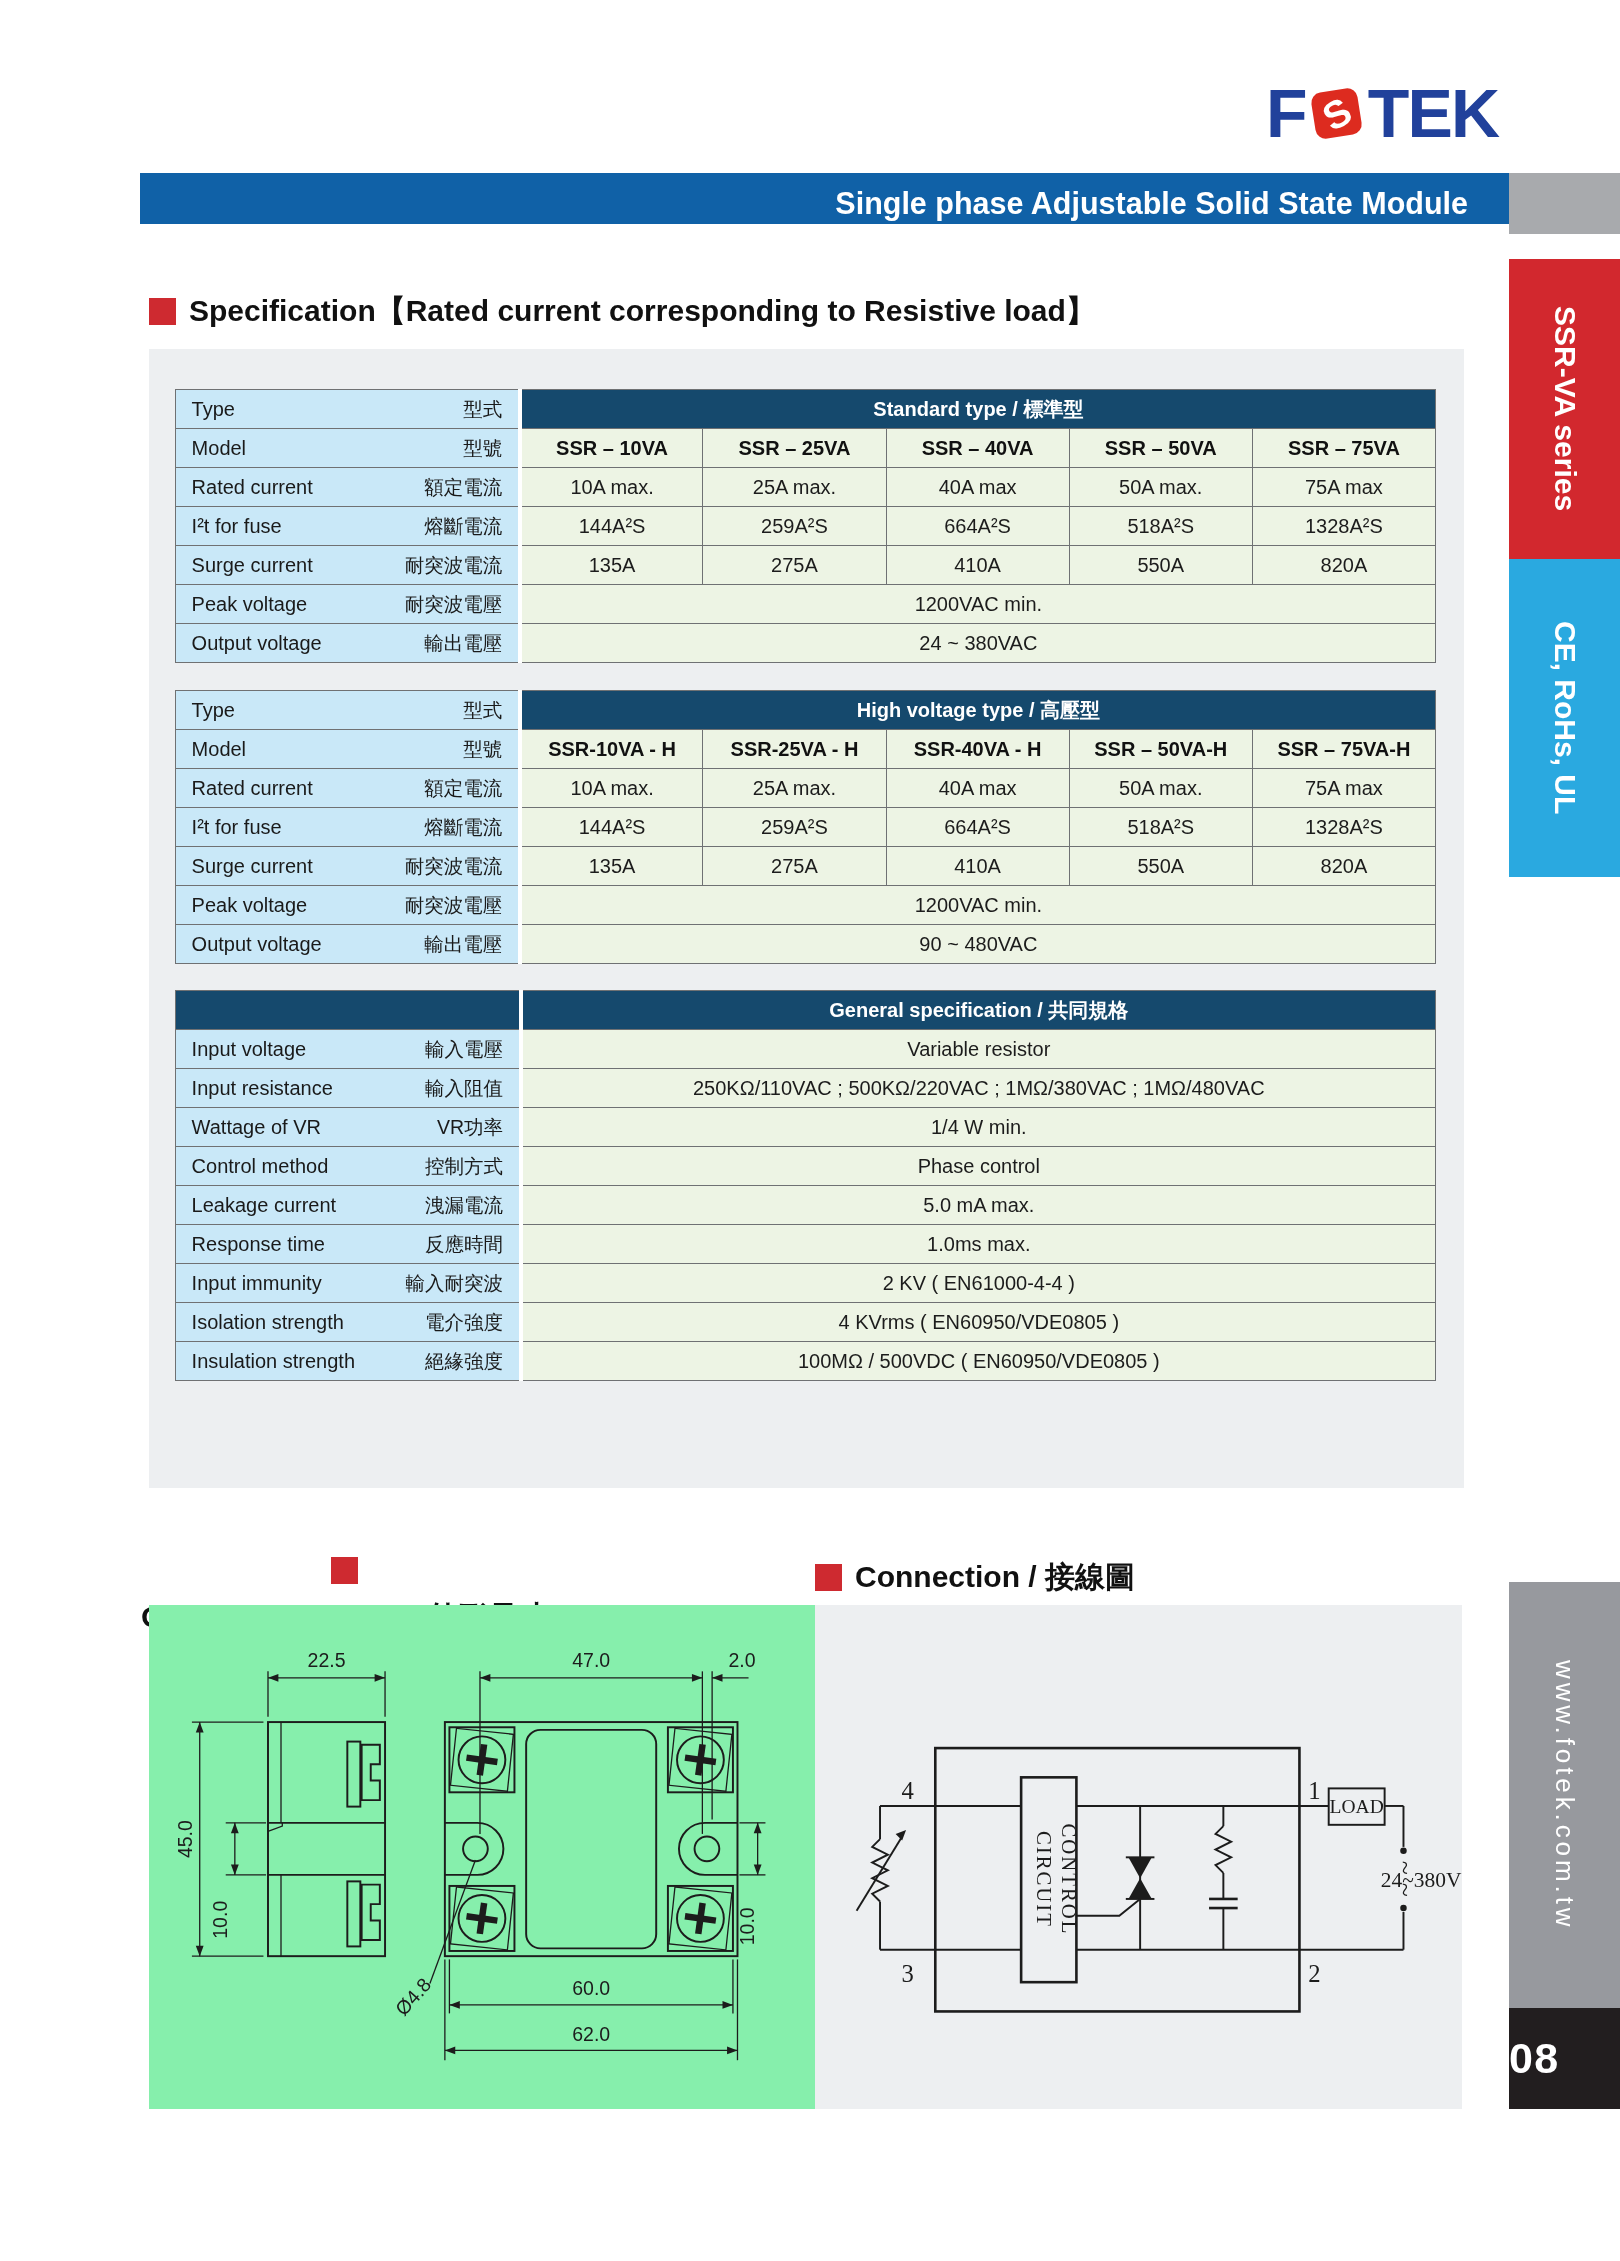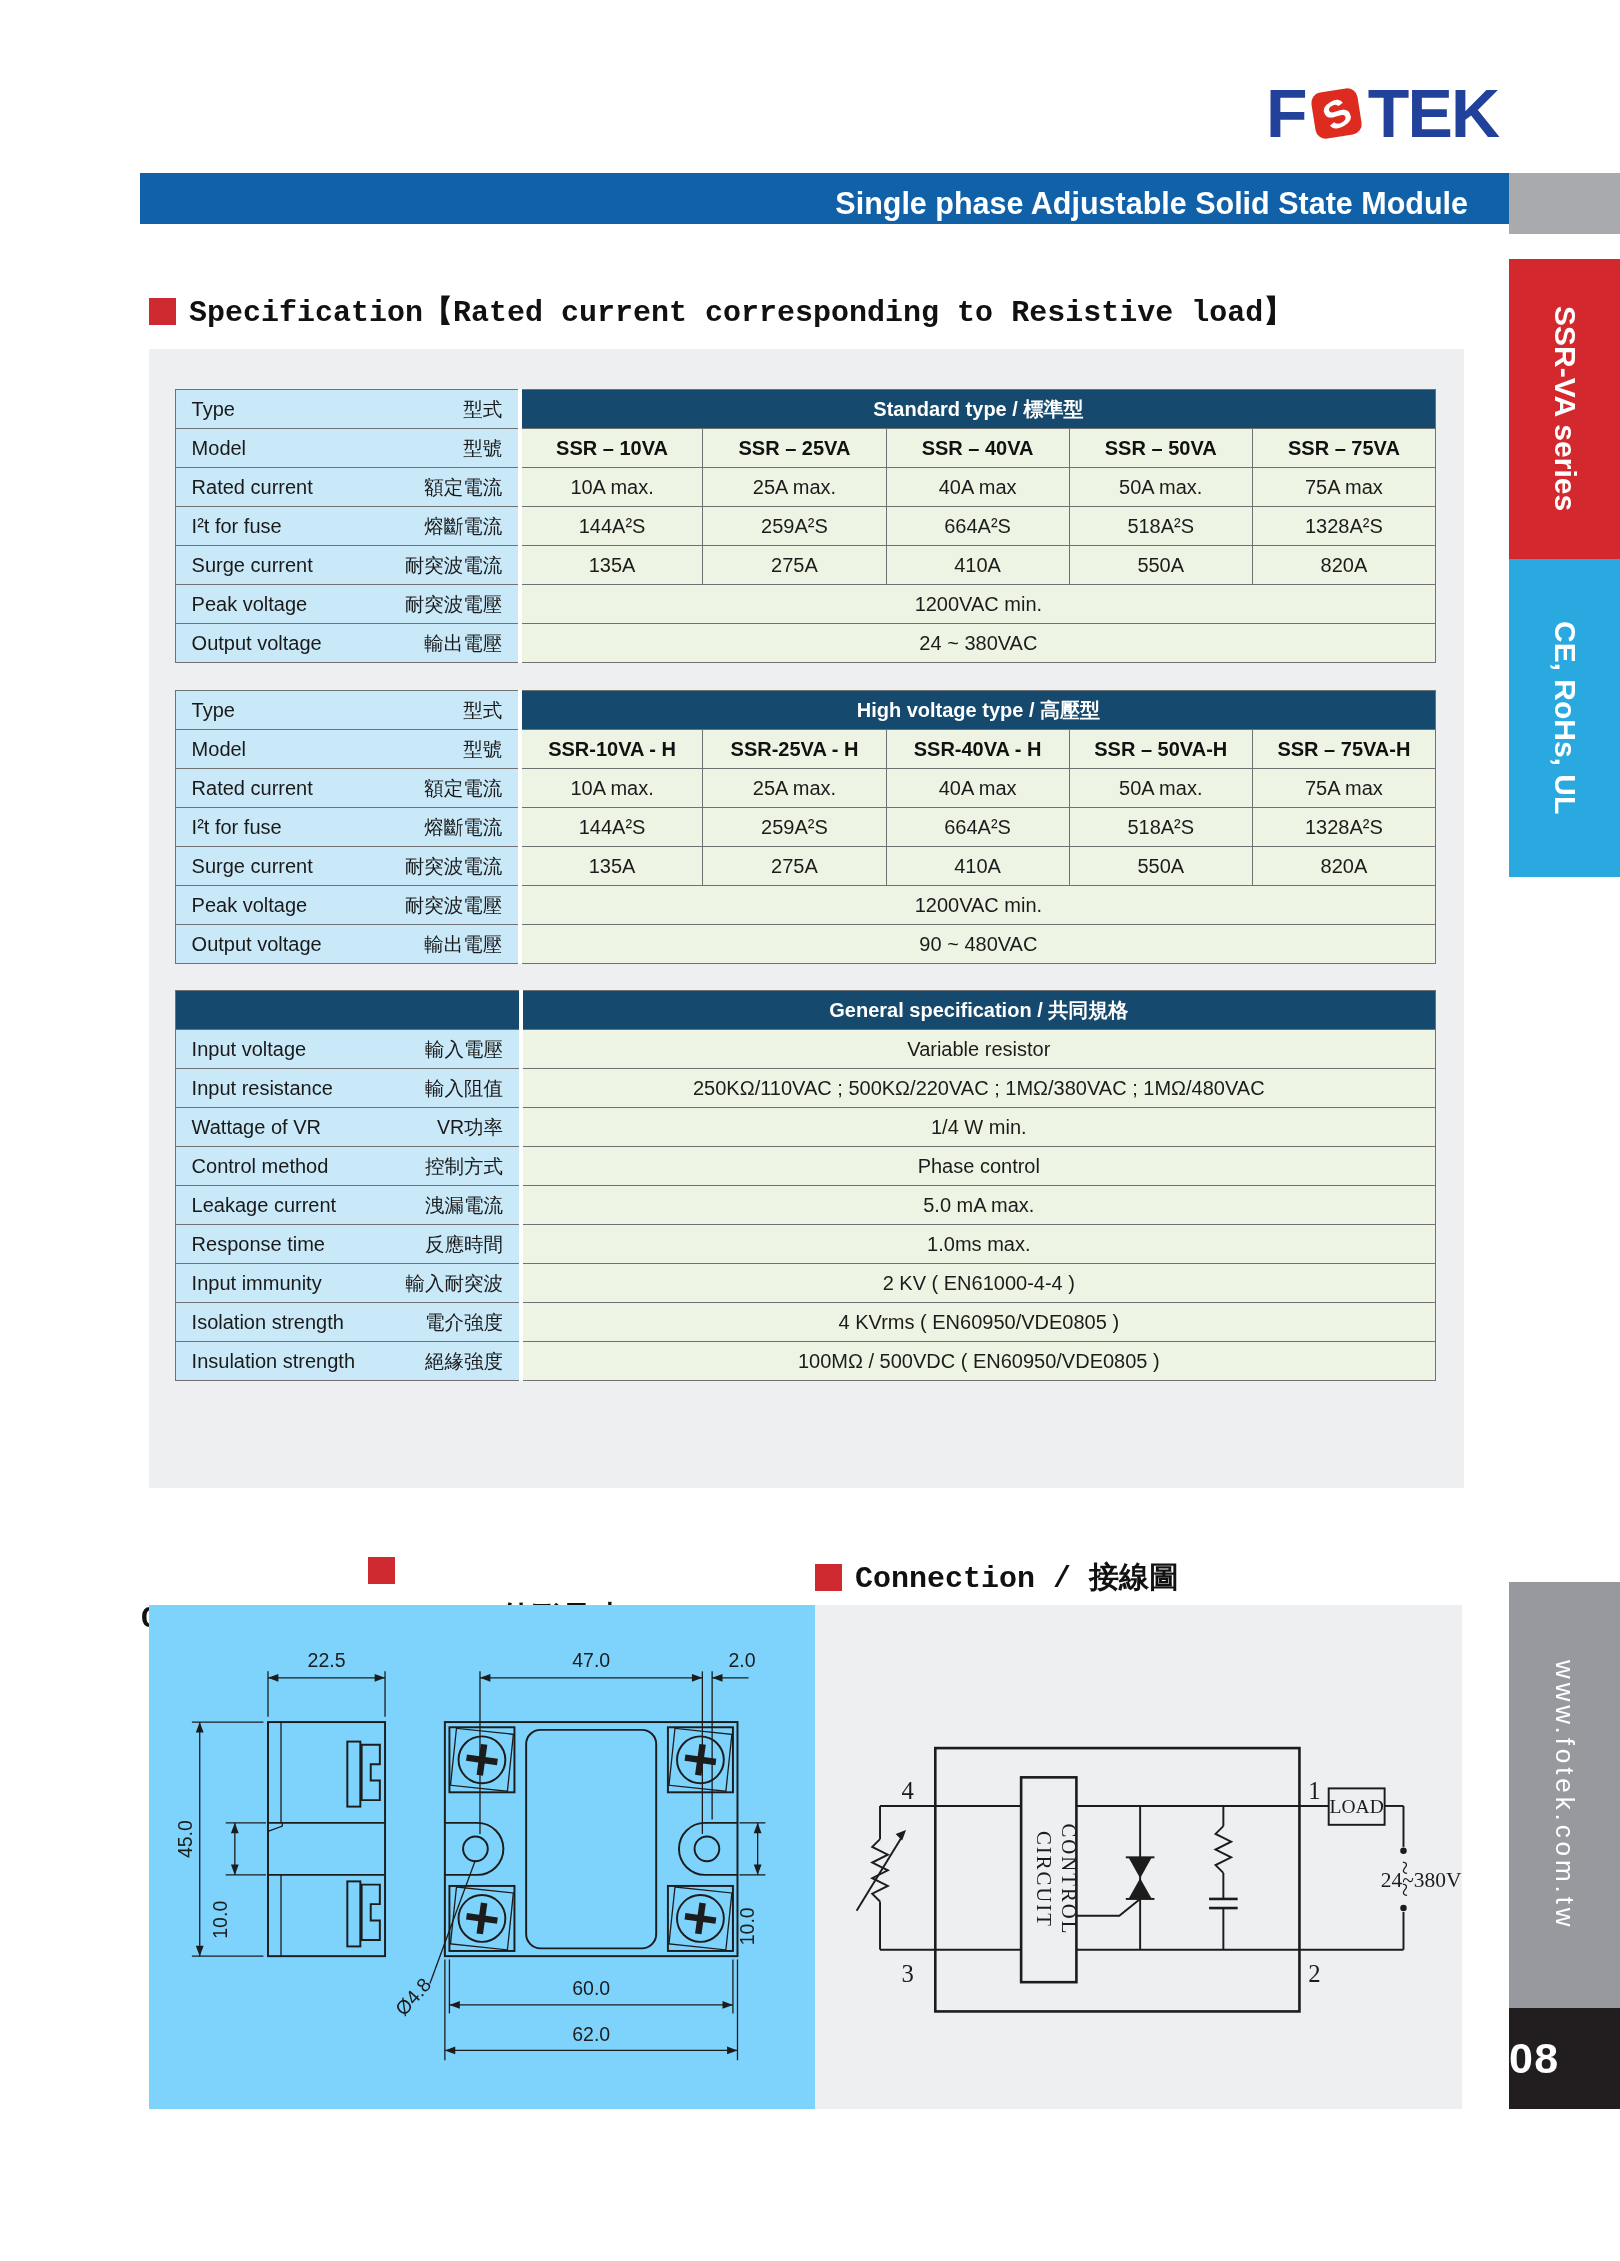--- a/index.html
+++ b/index.html
@@ -11,27 +11,27 @@
   .logo .ltxt{font-size:68px;font-weight:800;color:#21419b;letter-spacing:-1.9px;line-height:1;}
   .logo .licon{width:57px;height:57px;margin:0 2.6px;position:relative;}
 
   
   .header-bar{position:absolute;left:140px;top:173px;width:1370px;height:51px;background:#1061a7;}
   .header-bar .ttl{display:block;line-height:61px;text-align:right;padding-right:42px;
                    font-size:30.5px;font-weight:bold;color:#ffffff;}
   .header-gray{position:absolute;left:1509px;top:173px;width:111px;height:61px;background:#a8aaad;}
 
   
-  .sec-head{position:absolute;display:flex;align-items:center;gap:13px;font-family:Liberation Mono, monospace;}
+  .sec-head{position:absolute;display:flex;align-items:center;gap:13px;}
   .sec-head .bullet{width:27px;height:27px;background:#ce2a30;flex:0 0 auto;}
   .sec-head .stxt{font-size:30px;font-weight:bold;color:#111111;white-space:nowrap;}
 
   
   .panel1{position:absolute;left:149px;top:349px;width:1315px;height:1139px;background:#edeff1;}
-  .panel-outline{position:absolute;left:149px;top:1605px;width:692px;height:504px;background:#7dd3fc;}
+  .panel-outline{position:absolute;left:149px;top:1605px;width:692px;height:504px;background:#86efac;}
   .panel-conn{position:absolute;left:815px;top:1605px;width:647px;height:504px;background:#edeff1;}
 
   
   table.spec{border-collapse:collapse;width:1261px;margin-left:26px;table-layout:fixed;}
   table.spec td{height:38px;padding:0;border:1.3px solid #6f7173;border-top-width:1.9px;border-bottom-width:1.9px;
                 text-align:center;vertical-align:middle;font-size:20px;}
   td.lbl{background:#c9e8f8;border-right:4.5px solid #ffffff !important;}
   td.lbl .lw{display:flex;justify-content:space-between;align-items:center;padding:0 15.6px;}
   td.lbl .en{font-size:20px;color:#1a1a1a;}
   td.lbl .zh{font-size:19.5px;color:#1a1a1a;}

